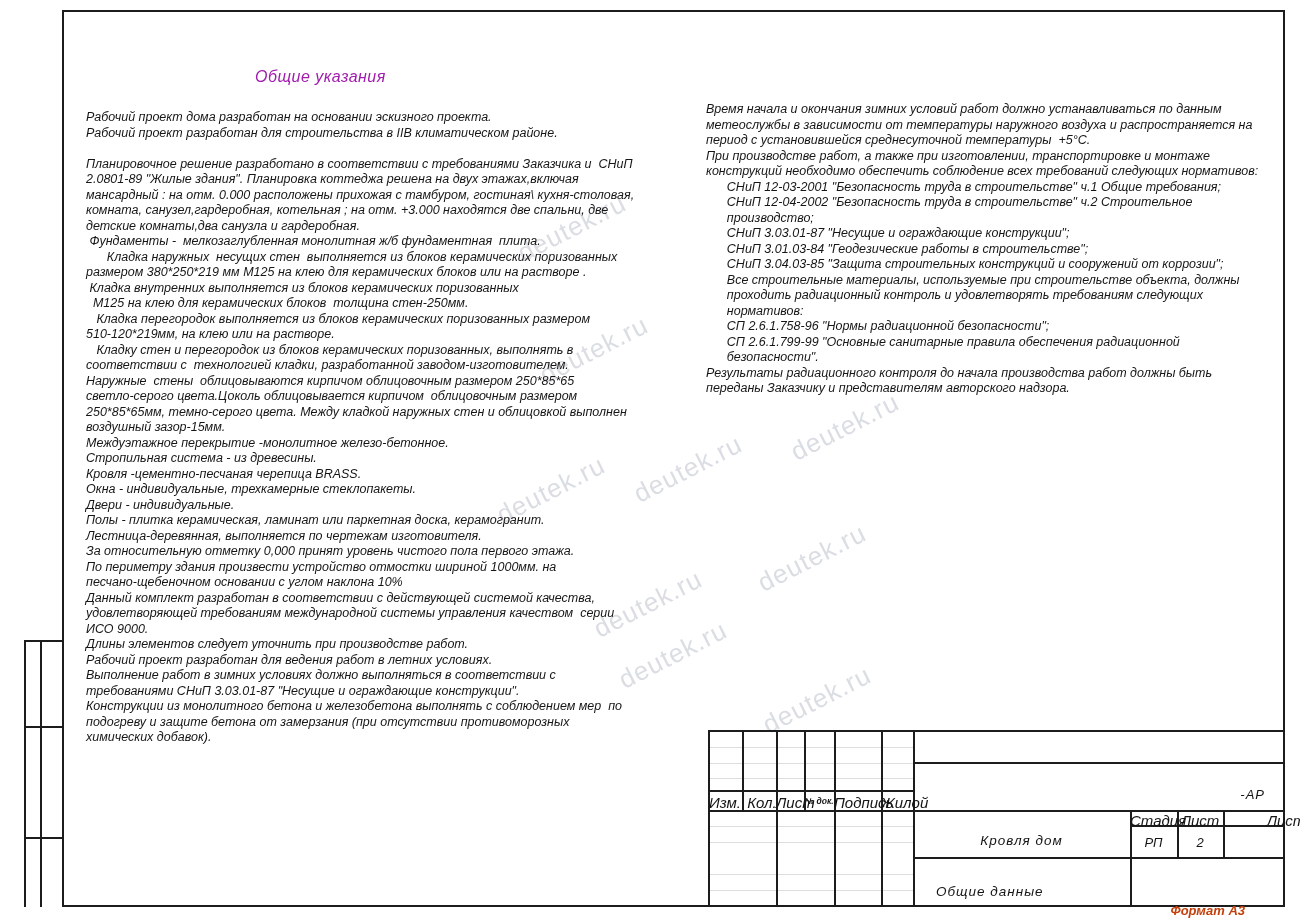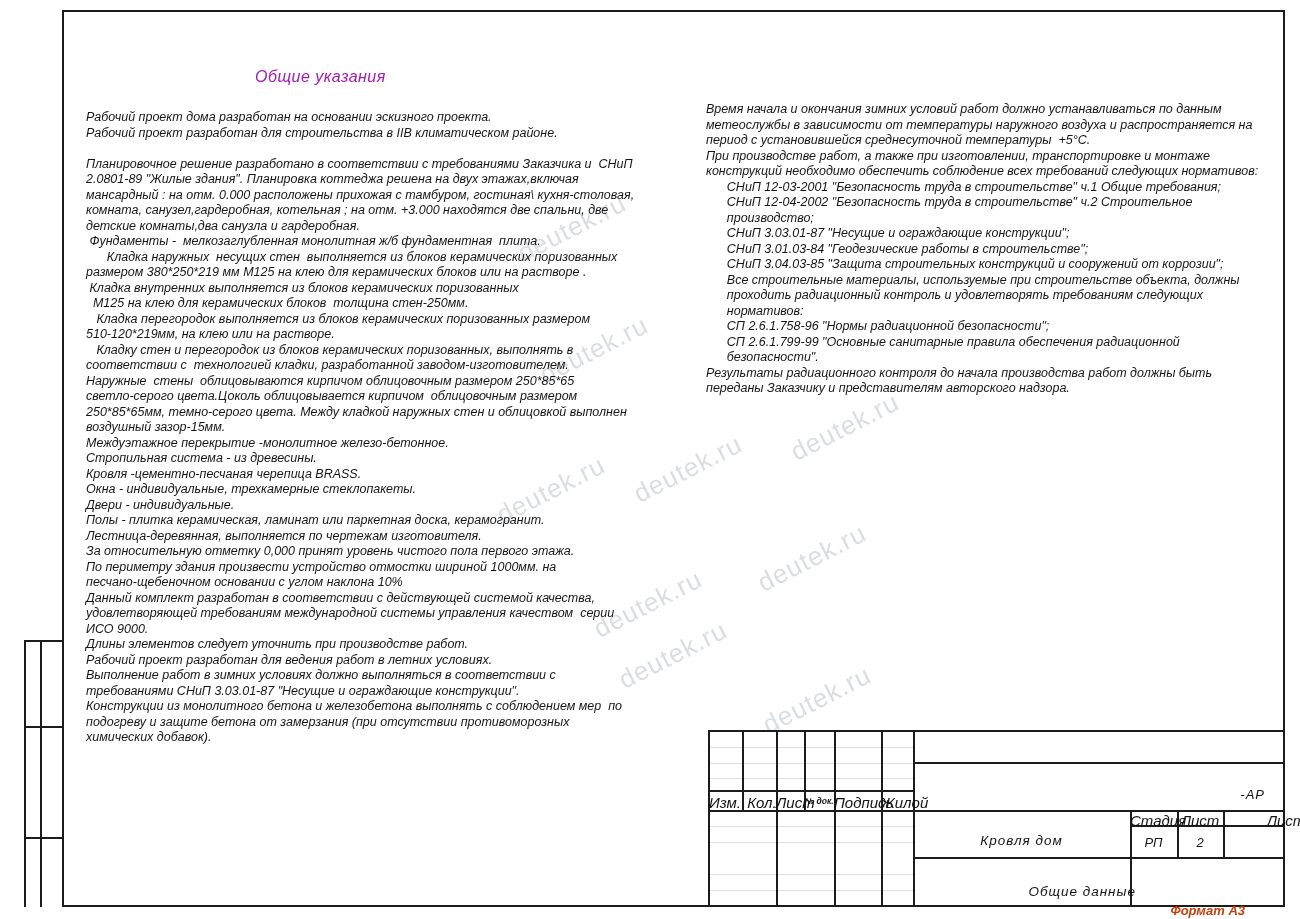--- a/index.html
+++ b/index.html
@@ -149,21 +149,21 @@
     <div class="tb-text tb-head" style="left:708px;top:794px;width:34px;">Изм.</div>
     <div class="tb-text tb-head" style="left:742px;top:794px;width:40px;text-align:center;">Кол.</div>
     <div class="tb-text tb-head" style="left:776px;top:794px;width:28px;">Лист</div>
     <div class="tb-text tb-small" style="left:804px;top:796px;width:30px;">№ док.</div>
     <div class="tb-text tb-head" style="left:834px;top:794px;width:47px;">Подпись</div>
     <div class="tb-text tb-head" style="left:881px;top:794px;width:32px;">Жилой</div>
 
     <div class="code" style="left:1160px;top:787px;width:105px;">-АР</div>
 
     <div class="tb-text tb-name" style="left:913px;top:833px;width:217px;">Кровля дом</div>
-    <div class="tb-text tb-name" style="left:936px;top:884px;width:200px;text-align:right;">Общие данные</div>
+    <div class="tb-text tb-name" style="left:936px;top:884px;width:200px;text-align:left;">Общие данные</div>
 
     <div class="tb-text tb-head" style="left:1130px;top:812px;width:47px;">Стадия</div>
     <div class="tb-text tb-head" style="left:1177px;top:812px;width:46px;">Лист</div>
     <div class="tb-text tb-head" style="left:1223px;top:812px;width:62px;margin-left:40px;">Листов</div>
     <div class="tb-text tb-val" style="left:1130px;top:835px;width:47px;">РП</div>
     <div class="tb-text tb-val" style="left:1177px;top:835px;width:46px;">2</div>
     <div class="tb-text tb-val" style="left:1223px;top:835px;width:62px;"></div>
   </div>
 
   <div class="fmt" style="left:1135px;top:903px;width:110px;">Формат А3</div>

